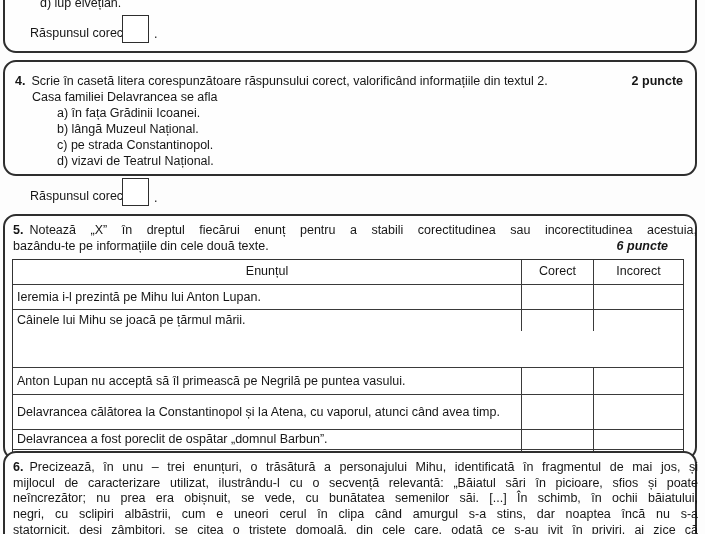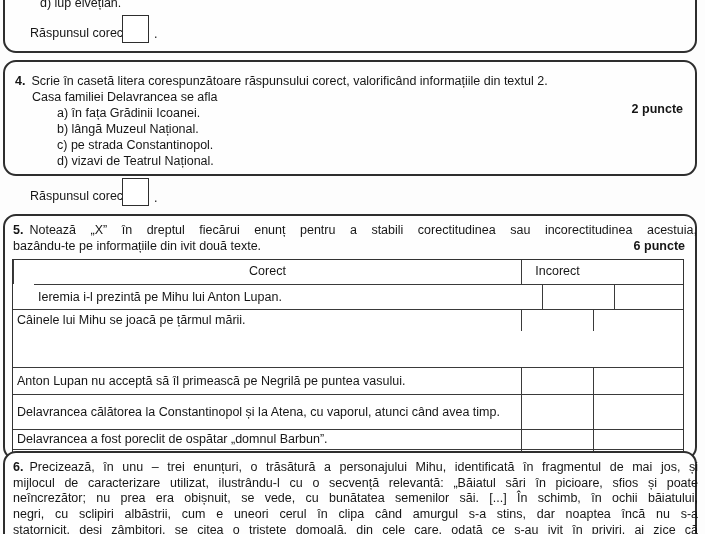--- a/index.html
+++ b/index.html
@@ -59,46 +59,47 @@
   <div class="abs" style="left:35px;top:28px;">d) lup elvețian.</div>
   <div class="abs" style="left:25px;top:58px;">Răspunsul corect:</div>
   <div class="ansbox" style="left:117px;top:47px;"></div>
   <div class="abs" style="left:149px;top:59px;">.</div>
 </div>
 
 <div class="qbox" id="box-q4">
   <div class="abs" style="left:10px;top:12px;">
     <span class="qnum">4.</span><span>Scrie în casetă litera corespunzătoare răspunsului corect, valorificând informațiile din textul 2.</span>
   </div>
-  <div class="abs points" style="right:12px;top:12px;margin-top:28px;">2 puncte</div>
+  <div class="abs points" style="right:12px;top:12px;">2 puncte</div>
   <div class="abs" style="left:27px;top:28px;">Casa familiei Delavrancea se afla</div>
   <div class="abs" style="left:52px;top:44px;">a) în fața Grădinii Icoanei.</div>
   <div class="abs" style="left:52px;top:60px;">b) lângă Muzeul Național.</div>
   <div class="abs" style="left:52px;top:76px;">c) pe strada Constantinopol.</div>
   <div class="abs" style="left:52px;top:92px;">d) vizavi de Teatrul Național.</div>
   <div class="abs" style="left:25px;top:127px;">Răspunsul corect:</div>
   <div class="ansbox" style="left:117px;top:116px;"></div>
   <div class="abs" style="left:149px;top:129px;">.</div>
 </div>
 
 <div class="qbox" id="box-q5">
   <div class="q5prompt">
     <div class="jline">
       <span class="qnum">5.</span><span>Notează „X” în dreptul fiecărui enunț pentru a stabili corectitudinea sau incorectitudinea acestuia,</span>
     </div>
-    <div>bazându-te pe informațiile din ivit două texte.</div>
+    <div>bazându-te pe informațiile din cele două texte.</div>
   </div>
-  <div class="abs points" style="right:10px;top:23px;">6 puncte</div>
+  <div class="abs points" style="right:27px;top:23px;font-style:italic;">6 puncte</div>
 
   <div class="ctable">
     <div class="trow thead" style="height:24px;">
+      <div class="tcell">Enunțul</div>
       <div class="tcell mark">Corect</div>
       <div class="tcell mark">Incorect</div>
     </div>
-    <div class="trow" style="height:25px;margin-left:21px;">
+    <div class="trow" style="height:25px;">
       <div class="tcell stmt">Ieremia i-l prezintă pe Mihu lui Anton Lupan.</div>
       <div class="tcell mark"></div>
       <div class="tcell mark"></div>
     </div>
     <div class="trow" style="height:22px;">
       <div class="tcell stmt">Câinele lui Mihu se joacă pe țărmul mării.</div>
       <div class="tcell mark"></div>
       <div class="tcell mark"></div>
     </div>
     <div class="trow" style="height:27px;margin-top:36px;">

